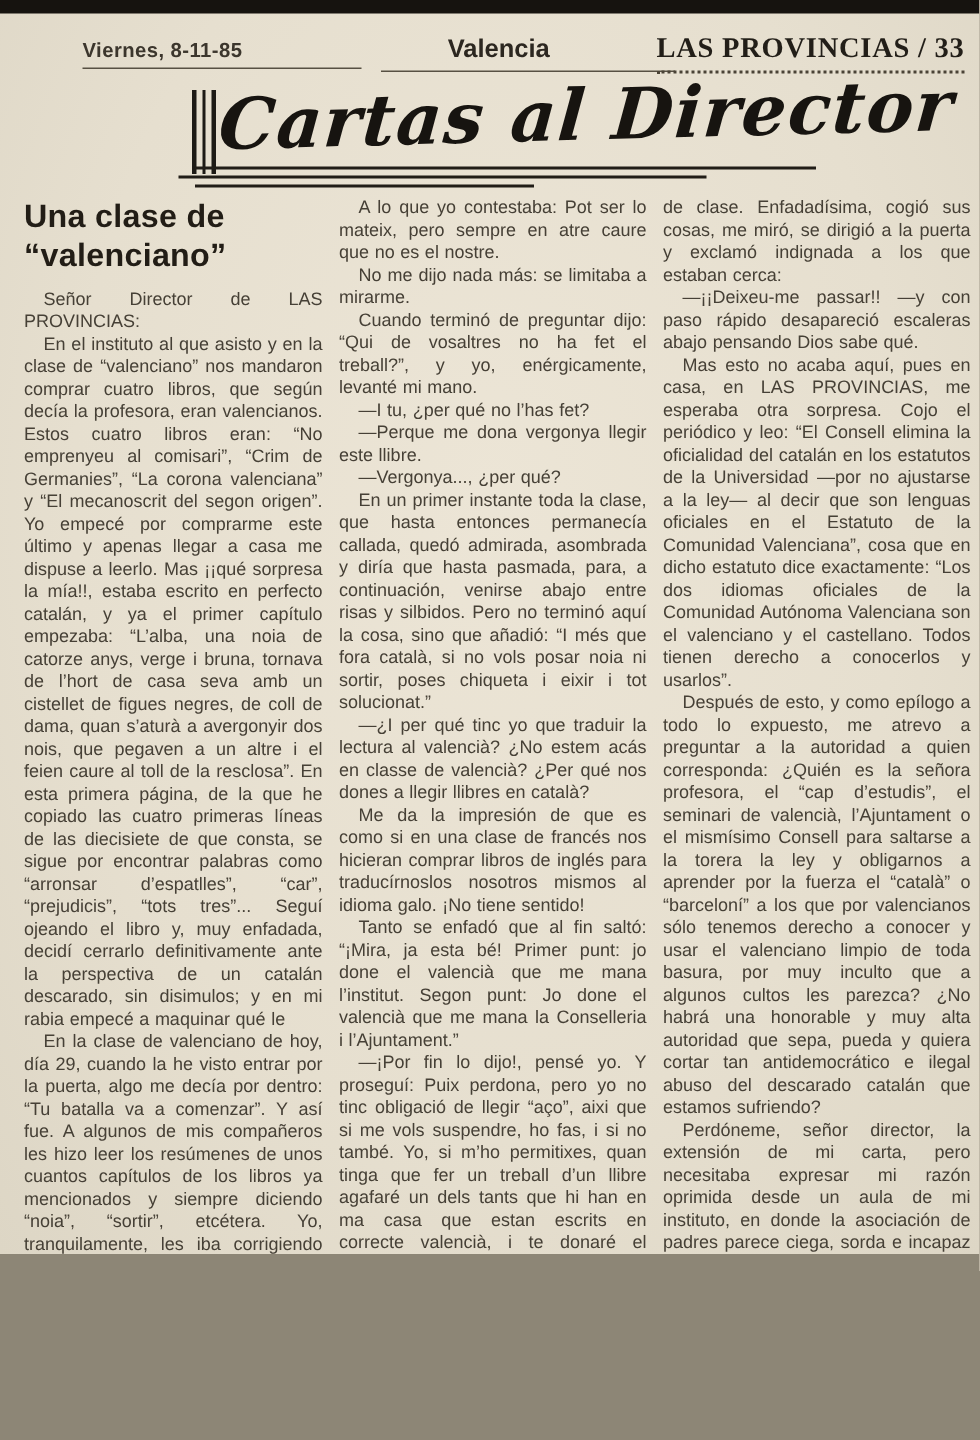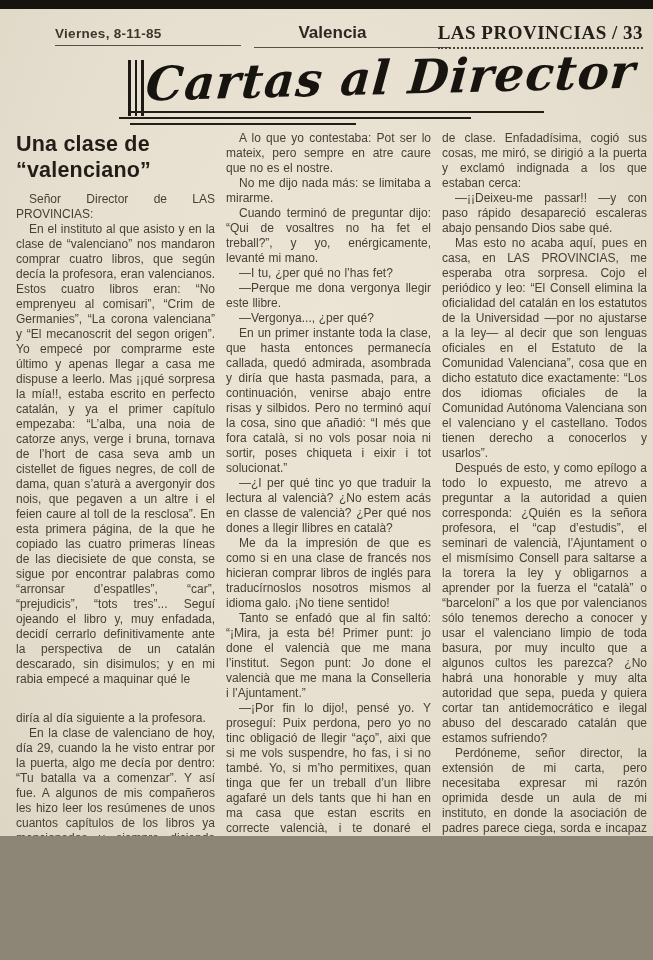--- a/index.html
+++ b/index.html
@@ -100,21 +100,20 @@
   <div class="title-rule r3"></div>
 
   <main class="columns">
     <section class="col c1">
       <h2 class="letter-headline">
         <span>Una clase de</span><br>
         <span>“valenciano”</span>
       </h2>
       <p>Señor Director de LAS PROVINCIAS:</p>
       <p>En el instituto al que asisto y en la clase de “valenciano” nos mandaron comprar cuatro libros, que según decía la profesora, eran valencianos. Estos cuatro libros eran: “No emprenyeu al comisari”, “Crim de Germanies”, “La corona valenciana” y “El mecanoscrit del segon origen”. Yo empecé por comprarme este último y apenas llegar a casa me dispuse a leerlo. Mas ¡¡qué sorpresa la mía!!, estaba escrito en perfecto catalán, y ya el primer capítulo empezaba: “L’alba, una noia de catorze anys, verge i bruna, tornava de l’hort de casa seva amb un cistellet de figues negres, de coll de dama, quan s’aturà a avergonyir dos nois, que pegaven a un altre i el feien caure al toll de la resclosa”. En esta primera página, de la que he copiado las cuatro primeras líneas de las diecisiete de que consta, se sigue por encontrar palabras como “arronsar d’espatlles”, “car”, “prejudicis”, “tots tres”... Seguí ojeando el libro y, muy enfadada, decidí cerrarlo definitivamente ante la perspectiva de un catalán descarado, sin disimulos; y en mi rabia empecé a maquinar qué le</p>
-      <p class="cont gap-before">diría al día siguiente a la profesora.</p>
       <p>En la clase de valenciano de hoy, día 29, cuando la he visto entrar por la puerta, algo me decía por dentro: “Tu batalla va a comenzar”. Y así fue. A algunos de mis compañeros les hizo leer los resúmenes de unos cuantos capítulos de los libros ya mencionados y siempre diciendo “noia”, “sortir”, etcétera. Yo, tranquilamente, les iba corrigiendo en voz alta:</p>
       <p>—Es diu chiqueta, i tampoc es diu “sortir” sino eixir.</p>
       <p>La profesora, al fin, con una sonrisa maliciosa, me dijo:</p>
       <p>—En valencià sortir i noia, també es pot dir eixir i chiqueta. Es lo mateix.</p>
     </section>
 
     <section class="col c2">
       <p>A lo que yo contestaba: Pot ser lo mateix, pero sempre en atre caure que no es el nostre.</p>
       <p>No me dijo nada más: se limitaba a mirarme.</p>
       <p>Cuando terminó de preguntar dijo: “Qui de vosaltres no ha fet el treball?”, y yo, enérgicamente, levanté mi mano.</p>

